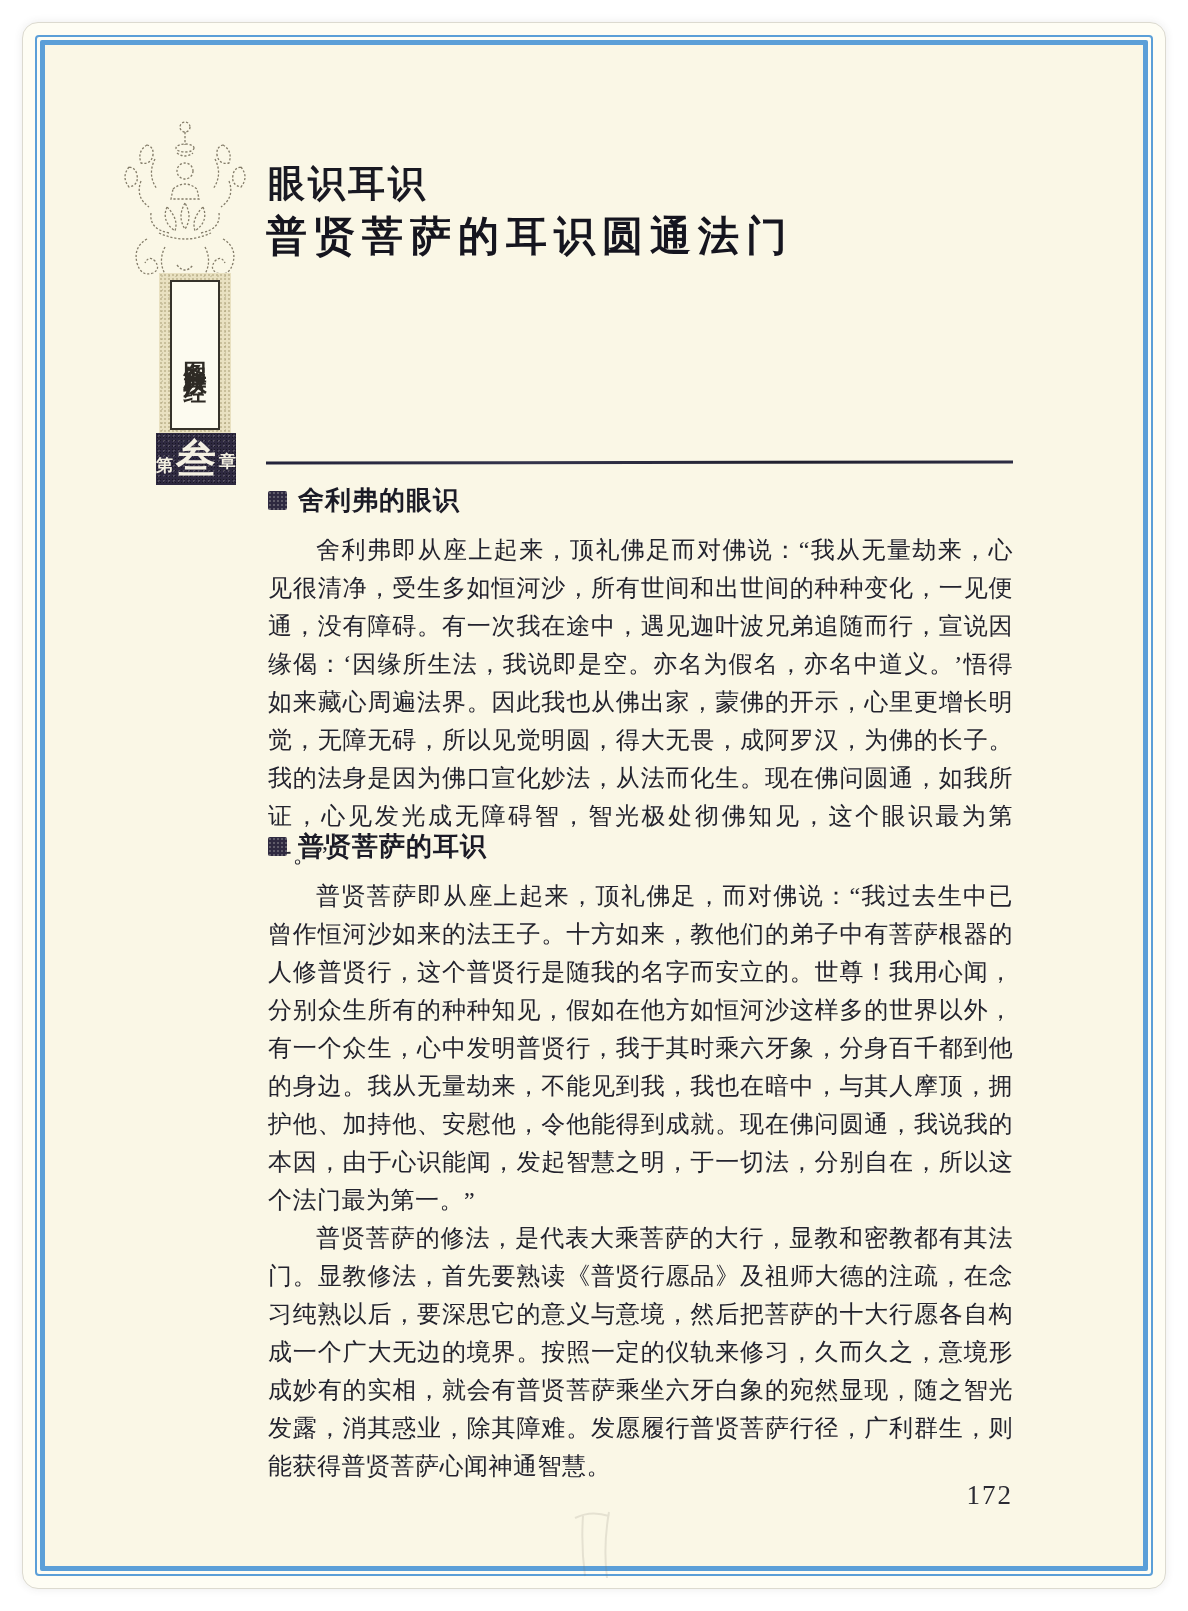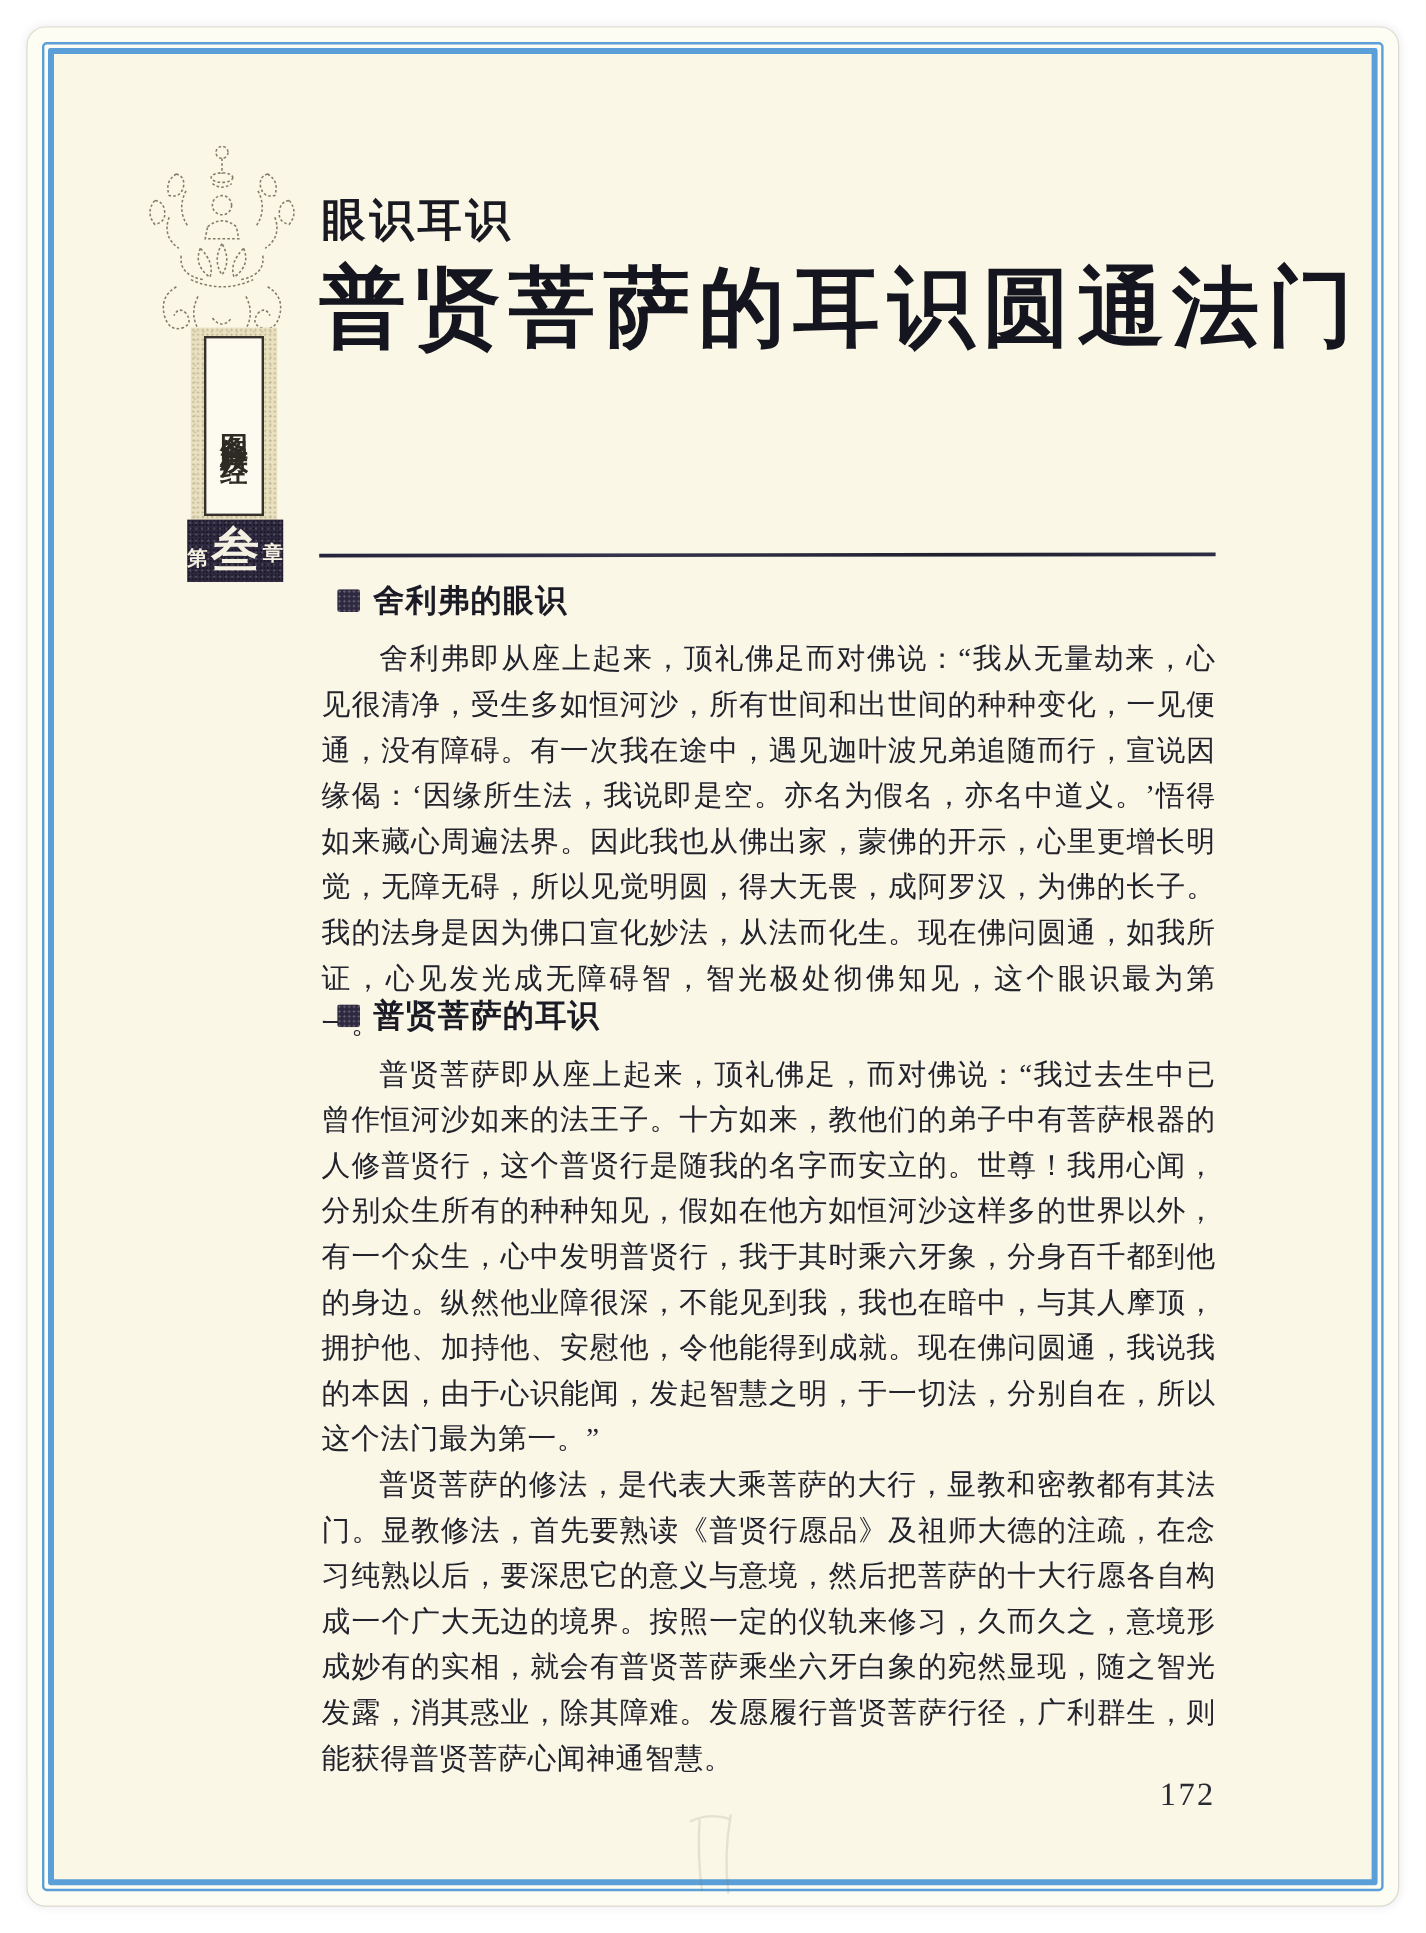--- a/index.html
+++ b/index.html
@@ -56,38 +56,38 @@
   .chapter-big{font-family:"Liberation Serif",serif;font-size:40px;font-weight:700;line-height:1;}
   
   .kicker{
     position:absolute;left:223px;top:114px;
     font-family:"Liberation Sans","DejaVu Sans",sans-serif;
     font-size:37px;font-weight:800;letter-spacing:3px;color:#191922;text-align:right;
   }
   .page-title{
     position:absolute;left:221px;top:164px;width:760px;
     font-family:"Liberation Serif",serif;
-    font-size:72px;font-weight:900;letter-spacing:7px;color:#15151f;
+    font-size:41px;font-weight:900;letter-spacing:7px;color:#15151f;
     white-space:nowrap;
   }
   .intro{
     position:absolute;left:223px;top:276px;width:745px;
     font-family:"Liberation Serif",serif;font-style:italic;
     font-size:25px;line-height:34px;color:#3b3b47;
     text-align:justify;letter-spacing:1px;
   }
   .divider{
     position:absolute;left:221px;top:416px;width:747px;height:2.5px;
     background:linear-gradient(90deg,#23233a 0%,#34344c 35%,#20202f 70%,#2c2c44 100%);
     transform:rotate(-0.08deg);
   }
   .section{position:absolute;left:223px;width:745px;}
   .section-1{top:438px;}
   .section-2{top:784px;}
-  .section-head{display:flex;align-items:center;gap:11px;margin-bottom:13px;margin-left:13px;}
+  .section-head{display:flex;align-items:center;gap:11px;margin-bottom:13px;}
   .bullet-square{
     width:19px;height:19px;flex:0 0 auto;
     background-color:#2e2940;
     background-image:radial-gradient(rgba(244,240,228,.25) 1px,transparent 1px);
     background-size:4px 4px;
     border-radius:2px;
   }
   .section-head-label{
     font-family:"Liberation Sans","DejaVu Sans",sans-serif;
     font-size:26px;font-weight:800;color:#1b1b26;letter-spacing:1px;
@@ -171,21 +171,21 @@
         <span class="section-head-label">舍利弗的眼识</span>
       </div>
       <p class="body-para">舍利弗即从座上起来，顶礼佛足而对佛说：“我从无量劫来，心见很清净，受生多如恒河沙，所有世间和出世间的种种变化，一见便通，没有障碍。有一次我在途中，遇见迦叶波兄弟追随而行，宣说因缘偈：‘因缘所生法，我说即是空。亦名为假名，亦名中道义。’悟得如来藏心周遍法界。因此我也从佛出家，蒙佛的开示，心里更增长明觉，无障无碍，所以见觉明圆，得大无畏，成阿罗汉，为佛的长子。我的法身是因为佛口宣化妙法，从法而化生。现在佛问圆通，如我所证，心见发光成无障碍智，智光极处彻佛知见，这个眼识最为第一。”</p>
     </div>
 
     <div class="section section-2">
       <div class="section-head">
         <span class="bullet-square"></span>
         <span class="section-head-label">普贤菩萨的耳识</span>
       </div>
-      <p class="body-para">普贤菩萨即从座上起来，顶礼佛足，而对佛说：“我过去生中已曾作恒河沙如来的法王子。十方如来，教他们的弟子中有菩萨根器的人修普贤行，这个普贤行是随我的名字而安立的。世尊！我用心闻，分别众生所有的种种知见，假如在他方如恒河沙这样多的世界以外，有一个众生，心中发明普贤行，我于其时乘六牙象，分身百千都到他的身边。纵然他业障很深，不能见到我，我也在暗中，与其人摩顶，拥护他、加持他、安慰他，令他能得到成就。现在佛问圆通，我说我的本因，由于心识能闻，发起智慧之明，于一切法，分别自在，所以这个法门最为第一。”</p>
+      <p class="body-para">普贤菩萨即从座上起来，顶礼佛足，而对佛说：“我过去生中已曾作恒河沙如来的法王子。十方如来，教他们的弟子中有菩萨根器的人修普贤行，这个普贤行是随我的名字而安立的。世尊！我用心闻，分别众生所有的种种知见，假如在他方如恒河沙这样多的世界以外，有一个众生，心中发明普贤行，我于其时乘六牙象，分身百千都到他的身边。我从无量劫来，不能见到我，我也在暗中，与其人摩顶，拥护他、加持他、安慰他，令他能得到成就。现在佛问圆通，我说我的本因，由于心识能闻，发起智慧之明，于一切法，分别自在，所以这个法门最为第一。”</p>
       <p class="body-para">普贤菩萨的修法，是代表大乘菩萨的大行，显教和密教都有其法门。显教修法，首先要熟读《普贤行愿品》及祖师大德的注疏，在念习纯熟以后，要深思它的意义与意境，然后把菩萨的十大行愿各自构成一个广大无边的境界。按照一定的仪轨来修习，久而久之，意境形成妙有的实相，就会有普贤菩萨乘坐六牙白象的宛然显现，随之智光发露，消其惑业，除其障难。发愿履行普贤菩萨行径，广利群生，则能获得普贤菩萨心闻神通智慧。</p>
     </div>
 
     <div class="page-number">172</div>
 
     <svg class="smudge" width="70" height="90" viewBox="0 0 70 90">
       <g stroke="#7a756a" stroke-width="2" fill="none">
         <path d="M18 6 q-2 30 2 60"></path>
         <path d="M44 2 q-6 34 -2 66"></path>
         <path d="M10 8 q16 -8 34 -2"></path>

